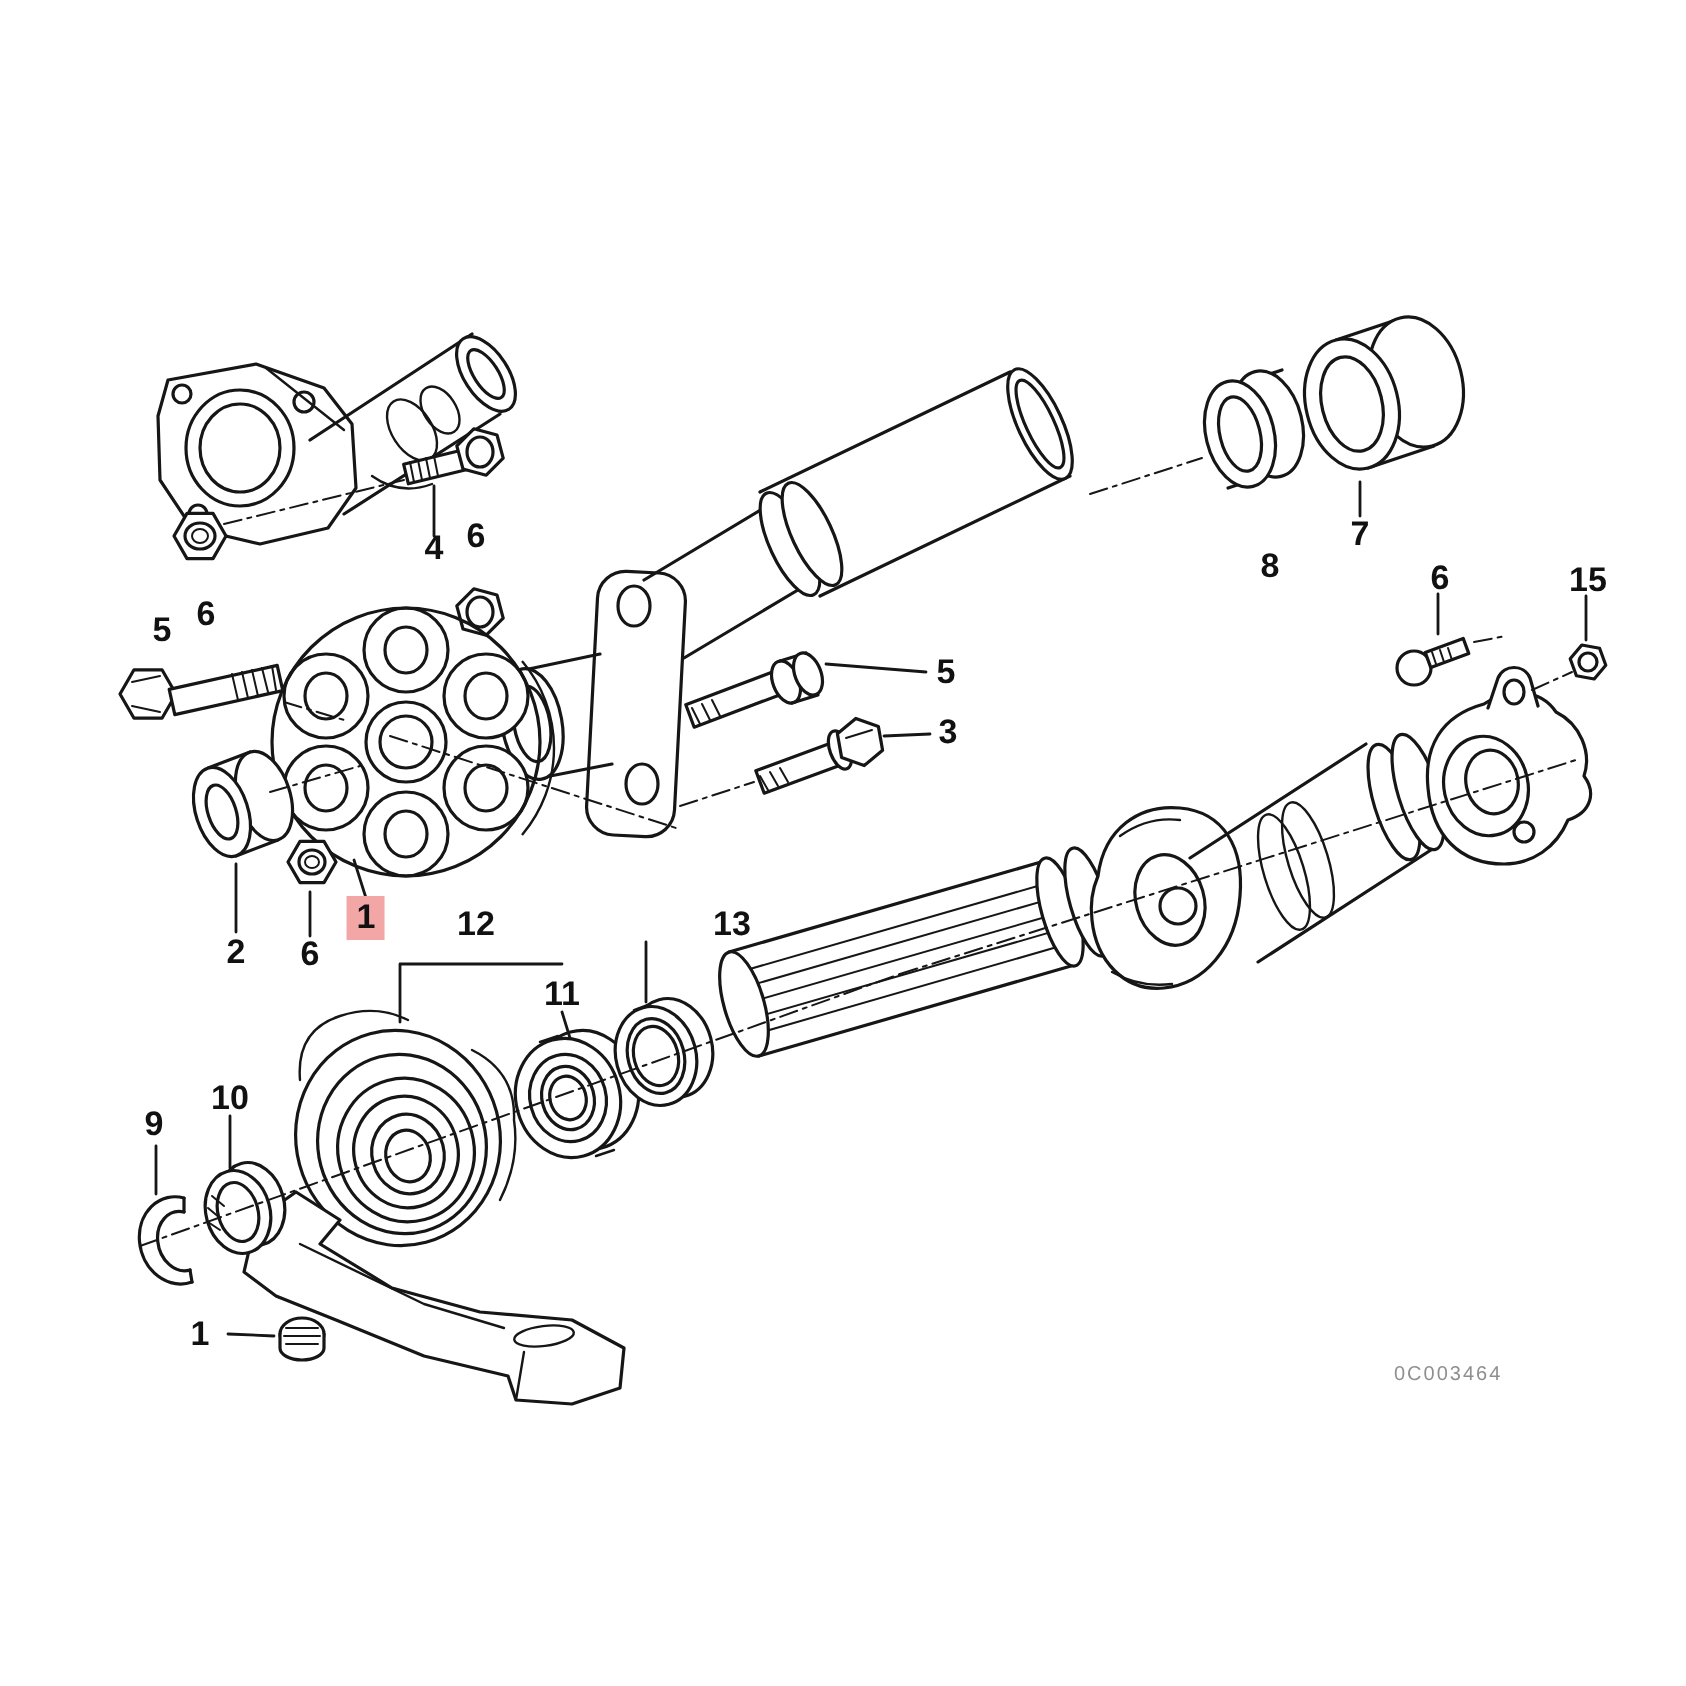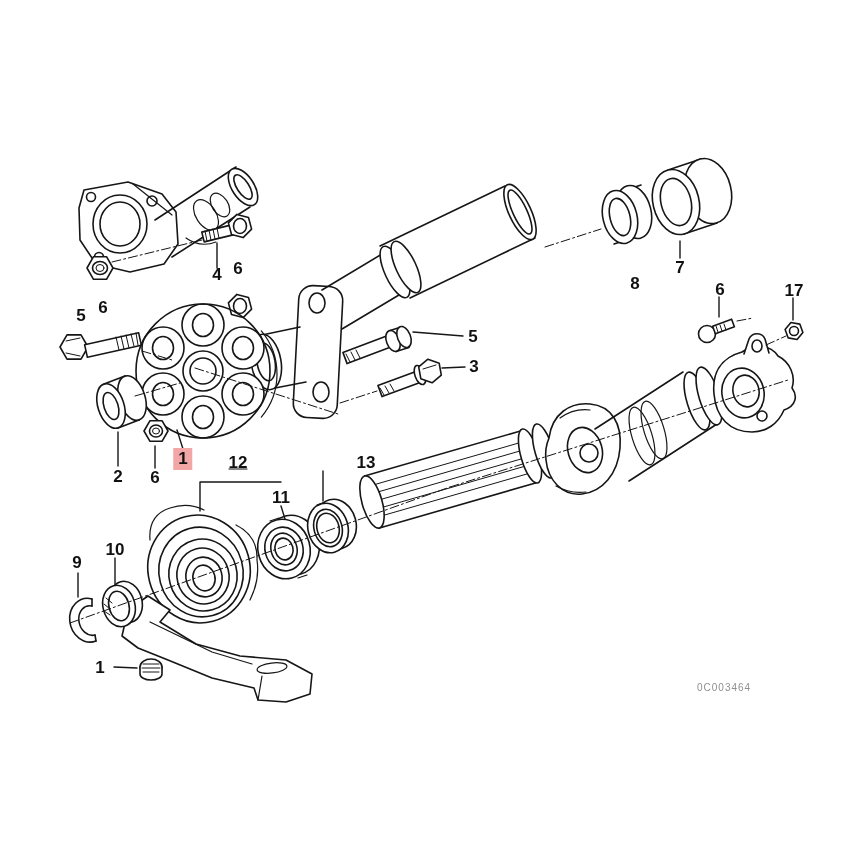--- a/index.html
+++ b/index.html
@@ -265,29 +265,29 @@
 </svg>
 
 <div id="callouts">
       <div class="callout" style="left: 81px; top: 315px;">5</div>
       <div class="callout" style="left: 103px; top: 307px;">6</div>
       <div class="callout" style="left: 217px; top: 274px;">4</div>
       <div class="callout" style="left: 238px; top: 268px;">6</div>
       <div class="callout" style="left: 118px; top: 476px;">2</div>
       <div class="callout" style="left: 155px; top: 477px;">6</div>
       <div class="callout hl" style="background: rgb(242, 166, 166); left: 183px; top: 459px;">1</div>
-      <div class="callout" style="left: 238px; top: 462px; text-decoration: underline;">12</div>
+      <div class="callout" style="left: 238px; top: 462px;">12</div>
       <div class="callout" style="left: 281px; top: 497px;">11</div>
       <div class="callout" style="left: 323px; top: 462px; margin-left: 43px;">13</div>
       <div class="callout" style="left: 77px; top: 562px;">9</div>
       <div class="callout" style="left: 115px; top: 549px; text-align: right;">10</div>
       <div class="callout" style="left: 100px; top: 667px;">1</div>
       <div class="callout" style="left: 473px; top: 336px;">5</div>
       <div class="callout" style="left: 474px; top: 366px;">3</div>
       <div class="callout" style="left: 635px; top: 283px;">8</div>
       <div class="callout" style="left: 680px; top: 267px;">7</div>
       <div class="callout" style="left: 720px; top: 289px;">6</div>
-      <div class="callout" style="left: 794px; top: 290px;">17</div>
+      <div class="callout" style="left: 794px; top: 290px;">15</div>
     </div>
 
 <div class="watermark">0C003464</div>
 
 </div>
 
 </body></html>

